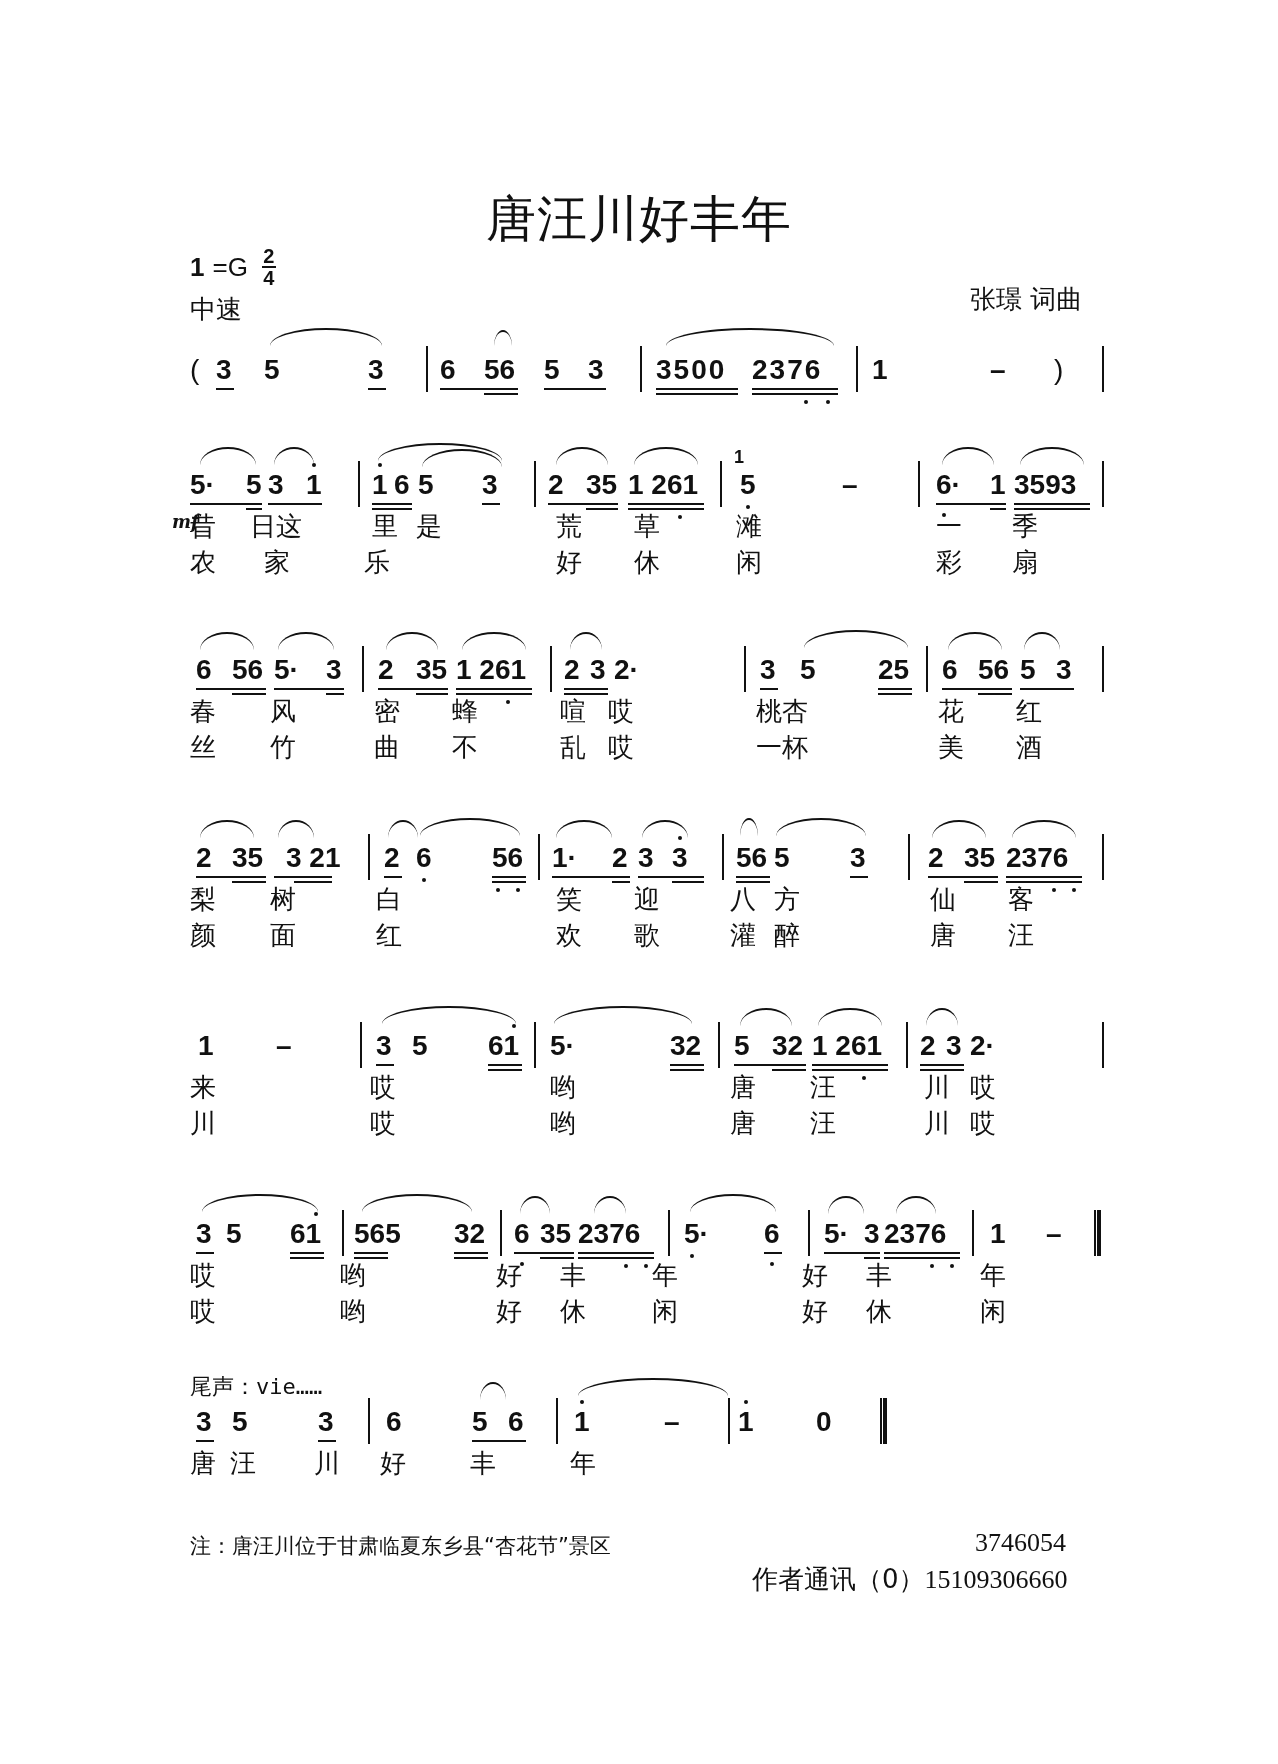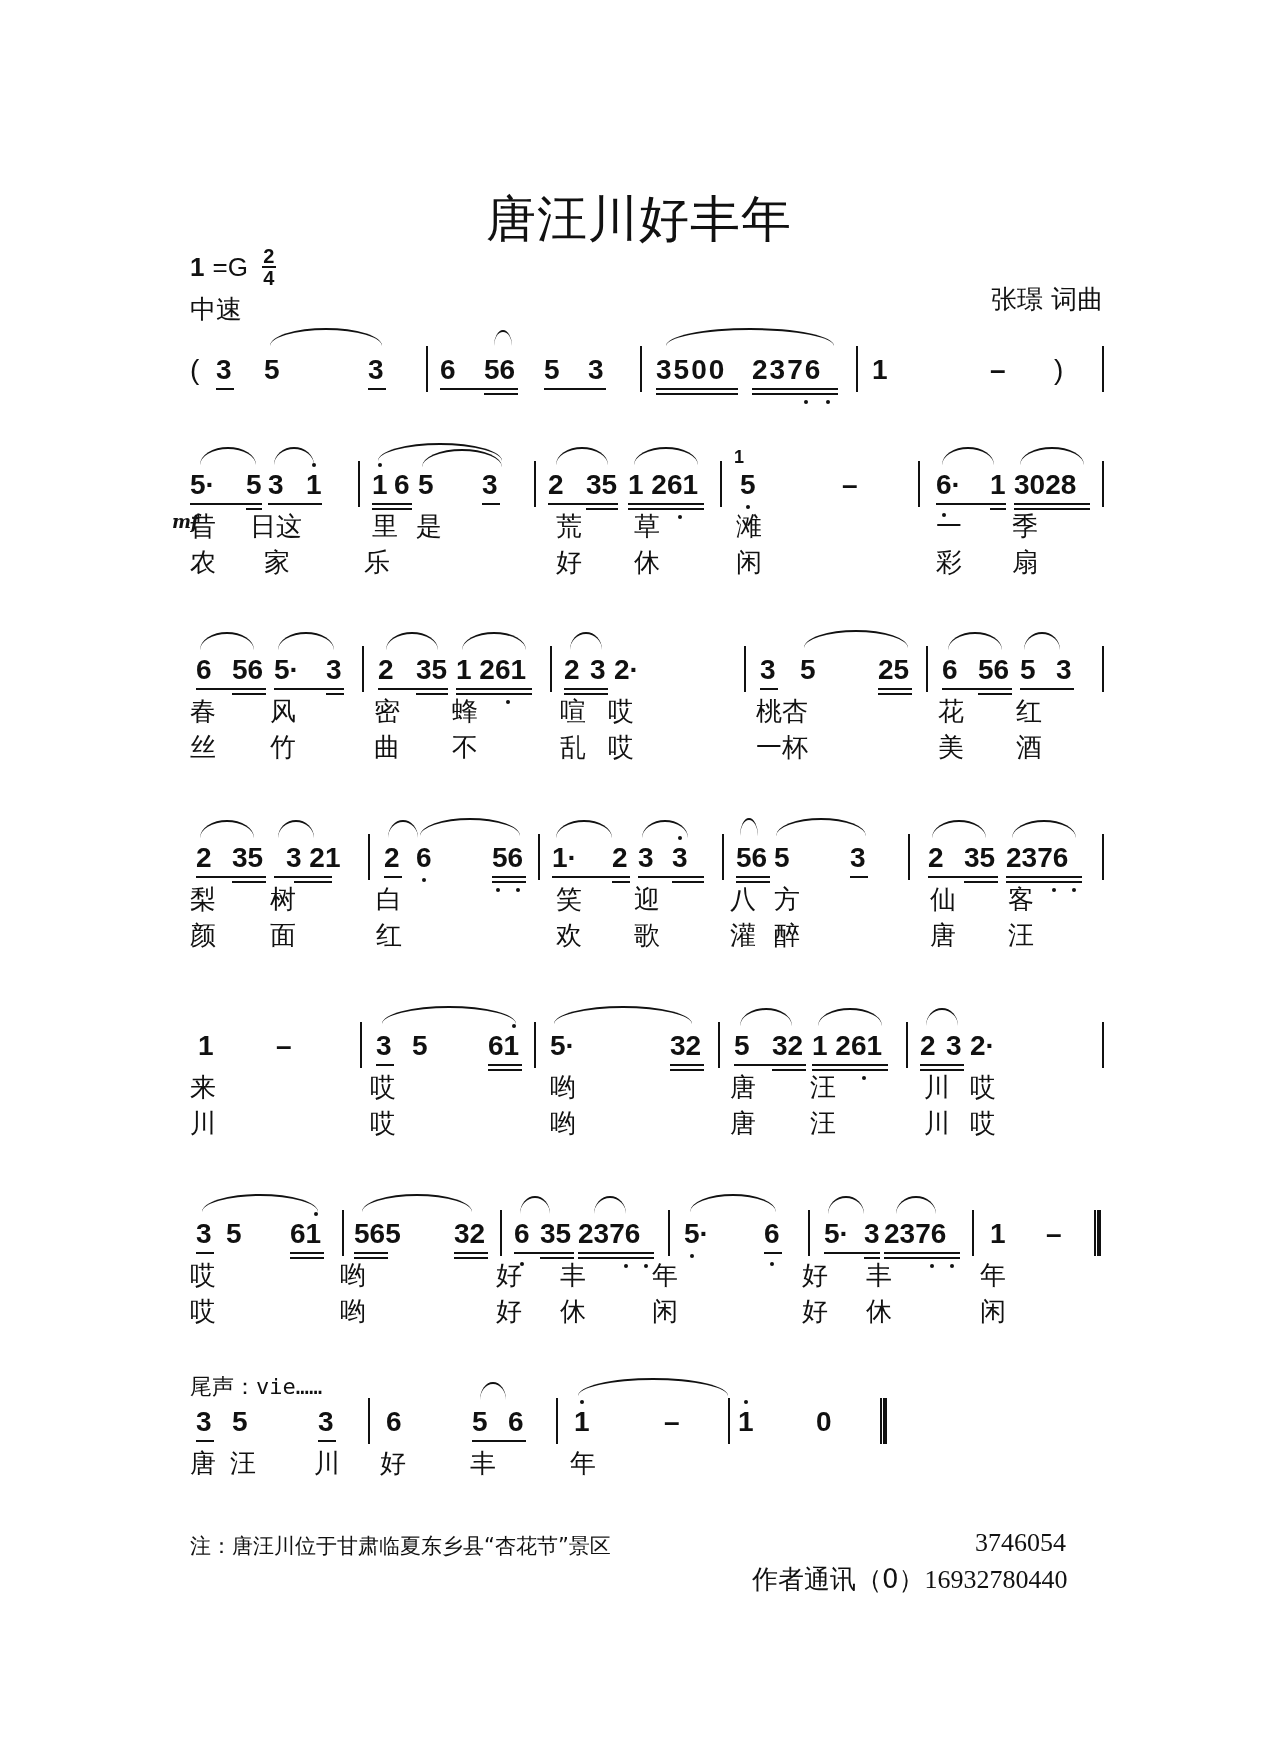--- a/index.html
+++ b/index.html
@@ -3,21 +3,21 @@
   <meta charset="utf-8">
   <style>
     html, body { margin: 0; padding: 0; background: #ffffff; }
     body { width: 1278px; height: 1764px; position: relative; overflow: hidden; color: #111; font-family: "DejaVu Serif", serif; }
     .title { position: absolute; top: 186px; left: 0; width: 1278px; text-align: center; font-size: 50px; letter-spacing: 1px; font-family: "DejaVu Sans", sans-serif; }
     .key { position: absolute; top: 246px; left: 190px; font-size: 26px; font-family: "Liberation Sans", sans-serif; display: flex; align-items: center; gap: 8px; }
     .key .one { font-weight: bold; }
     .timesig { display: inline-flex; flex-direction: column; align-items: center; font-weight: bold; font-size: 20px; line-height: 20px; margin-left: 6px; }
     .timesig .bar { width: 14px; height: 2px; background: #111; }
     .tempo { position: absolute; top: 292px; left: 190px; font-size: 26px; font-family: "DejaVu Sans", sans-serif; }
-    .author { position: absolute; top: 282px; left: 970px; font-size: 26px; font-family: "DejaVu Sans", sans-serif; margin-left: 21px; }
+    .author { position: absolute; top: 282px; left: 970px; font-size: 26px; font-family: "DejaVu Sans", sans-serif; }
 
     .system { position: absolute; left: 190px; width: 920px; }
     .notes { position: absolute; left: 0; top: 0; height: 60px; width: 920px; }
     .note { position: absolute; font-family: "Liberation Sans", sans-serif; font-weight: bold; font-size: 28px; top: 14px; white-space: pre; }
     .barline { position: absolute; top: 6px; width: 2px; height: 46px; background: #111; }
     .barline.double { width: 7px; border-left: 2px solid #111; border-right: 4px solid #111; background: transparent; box-sizing: border-box; }
     .ul { position: absolute; height: 2px; background: #111; }
     .dot { position: absolute; width: 4px; height: 4px; border-radius: 50%; background: #111; }
     .slur { position: absolute; border-top: 2.5px solid #111; border-radius: 50% 50% 0 0 / 100% 100% 0 0; height: 16px; }
     .lyric-row { position: absolute; left: 0; width: 920px; height: 34px; font-family: "DejaVu Sans", sans-serif; font-size: 26px; }
@@ -129,21 +129,21 @@
     <span class="note" style="left:550px">5</span>
     <div class="dot" style="left:556px; top:50px"></div>
     <span class="note" style="left:652px">–</span>
     <div class="barline" style="left:728px"></div>
 
     <span class="note" style="left:746px">6·</span>
     <div class="dot" style="left:752px; top:58px"></div>
     <span class="note" style="left:800px">1</span>
     <div class="ul" style="left:746px; top:48px; width:70px"></div>
     <div class="ul" style="left:800px; top:53px; width:16px"></div>
-    <span class="note" style="left:824px">3028</span>
+    <span class="note" style="left:824px">3593</span>
     <div class="ul" style="left:824px; top:48px; width:76px"></div>
     <div class="ul" style="left:824px; top:53px; width:76px"></div>
     <div class="slur" style="left:752px; top:-8px; width:52px"></div>
     <div class="slur" style="left:830px; top:-8px; width:64px"></div>
     <div class="barline" style="left:912px"></div>
   </div>
   <div class="lyric-row" style="top:54px">
     <span class="lyric" style="left:0">昔</span>
     <span class="lyric" style="left:60px">日这</span>
     <span class="lyric" style="left:182px">里</span>
@@ -509,14 +509,14 @@
     <span class="lyric" style="left:124px">川</span>
     <span class="lyric" style="left:190px">好</span>
     <span class="lyric" style="left:280px">丰</span>
     <span class="lyric" style="left:380px">年</span>
   </div>
 </div>
 
 <div class="note-text">注：唐汪川位于甘肃临夏东乡县“杏花节”景区</div>
 <div class="date">3746054</div>
 <div class="contact">
-  <span class="zh">作者通讯</span><span class="zh">（0）</span><span>16932780440</span>
+  <span class="zh">作者通讯</span><span class="zh">（0）</span><span>15109306660</span>
 </div>
 
 </body></html>

